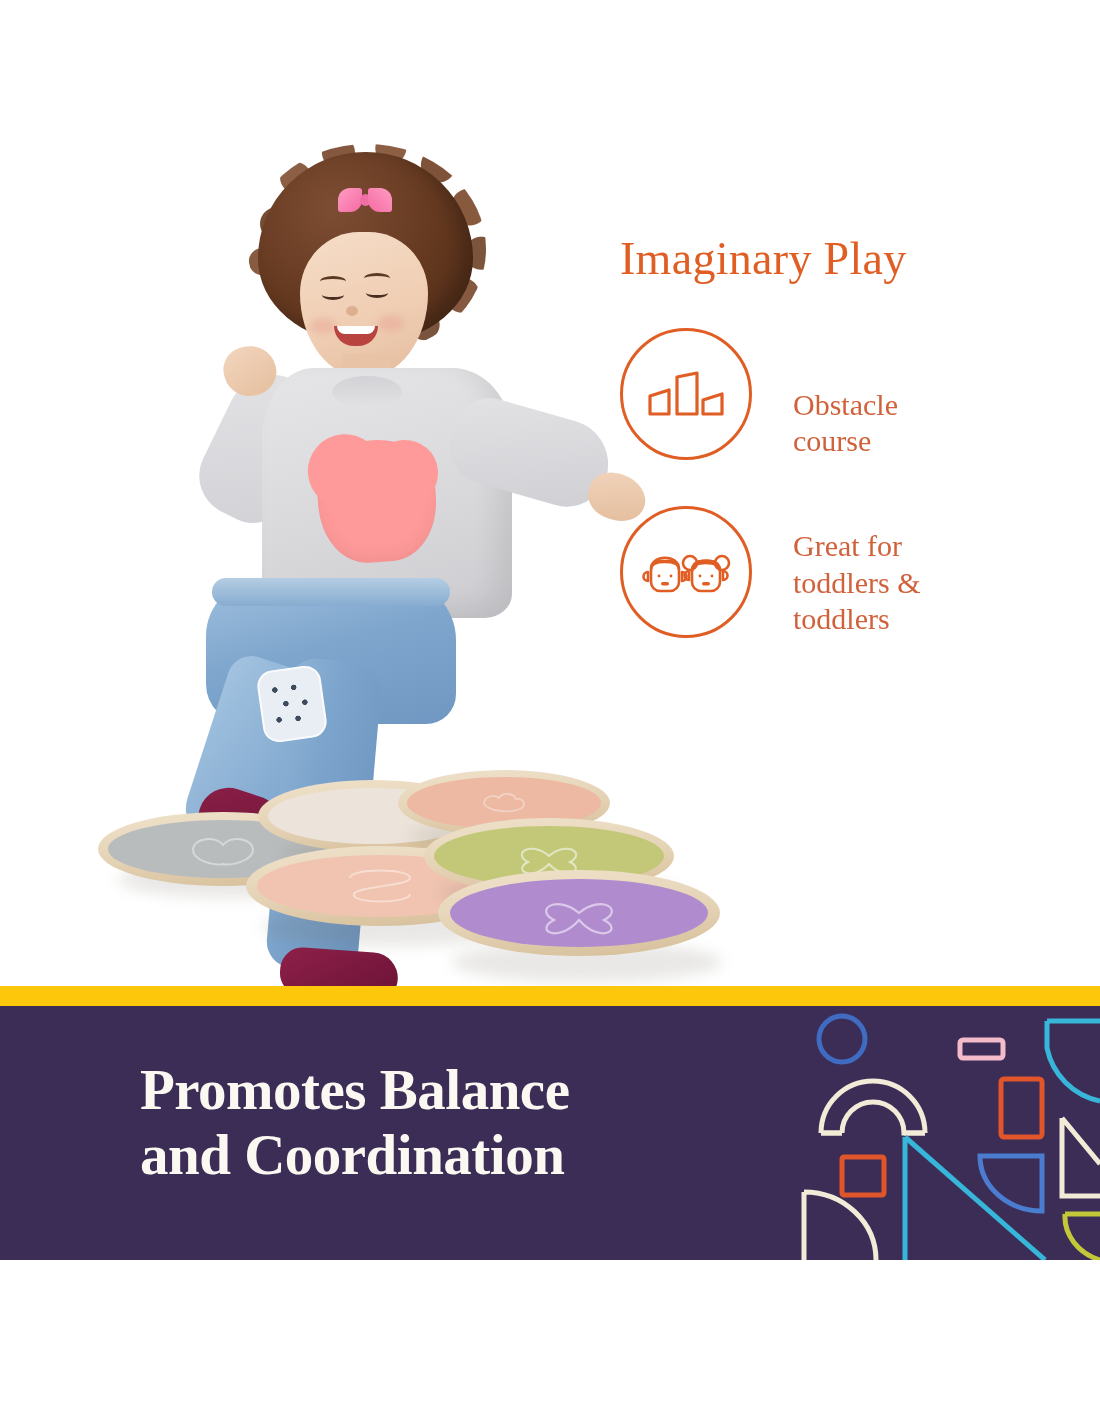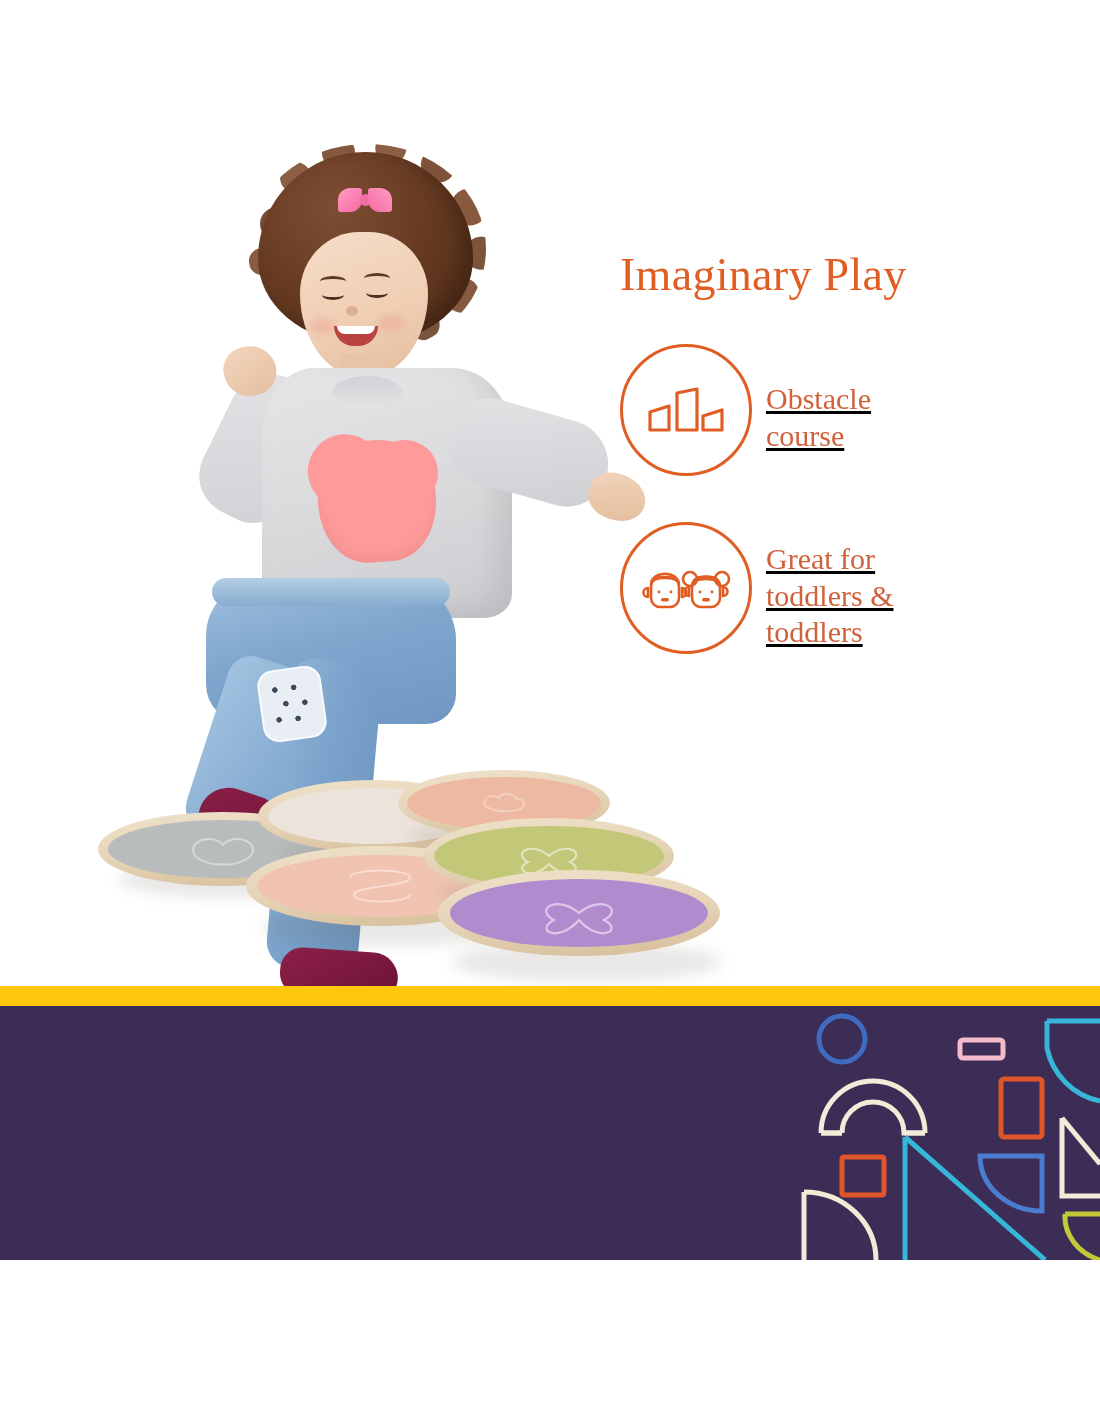--- a/index.html
+++ b/index.html
@@ -118,23 +118,23 @@
   
   .stone{position:absolute;border-radius:50%;}
   .stone .wood{position:absolute;inset:0;border-radius:50%;
         background:linear-gradient(175deg,#efe2cb 0%,#e4d2b4 55%,#d5bd98 100%);
         box-shadow:0 7px 0 #d9c4a3, 0 11px 0 #cdb592, 0 15px 0 #c3a componente;}
   .stone .top{position:absolute;border-radius:50%;}
   .stone .glyph{position:absolute;inset:0;}
   .shadow{position:absolute;border-radius:50%;background:rgba(120,110,100,.16);filter:blur(7px);}
 
   
-  .features{position:absolute;left:620px;top:252px;width:440px;}
+  .features{position:absolute;left:620px;top:236px;width:440px;}
   .imaginary-title{font-size:46px;color:#E05E24;letter-spacing:.3px;font-family:"Liberation Serif",serif;line-height:1;}
-  .feat{display:flex;align-items:center;gap:14px;margin-top:46px;text-decoration:underline;}
+  .feat{display:flex;align-items:flex-end;gap:41px;margin-top:46px;}
   .feat-circle{flex:0 0 auto;width:126px;height:126px;border-radius:50%;border:3px solid #E05E24;
         display:flex;align-items:center;justify-content:center;}
   .feat-text{color:#D0613A;font-size:30px;line-height:1.22;padding-top:16px;font-family:"Liberation Serif",serif;}
 
   
   .yellowbar{position:absolute;left:0;top:986px;width:1100px;height:20px;background:#FDC70C;}
   .banner{position:absolute;left:0;top:1006px;width:1100px;height:254px;background:#3C2D57;overflow:hidden;}
   .banner-text{position:absolute;left:140px;top:52px;width:620px;color:#FBF8F2;
         font-size:57px;line-height:1.14;font-family:"Liberation Serif",serif;font-weight:bold;letter-spacing:-.5px;}
   .banner-art{position:absolute;left:790px;top:0;width:310px;height:254px;}
@@ -281,20 +281,24 @@
         <div>Great for</div>
         <div>toddlers &amp;</div>
         <div>toddlers</div>
       </div>
     </div>
   </div>
 
   <div class="yellowbar"></div>
 
   <div class="banner">
+    <div class="banner-text">
+      <div>Promotes Balance</div>
+      <div>and Coordination</div>
+    </div>
 
     <div class="banner-art">
       <svg width="310" height="254" viewBox="0 0 310 254">
         <g fill="none" stroke-width="5">
           <circle cx="52" cy="33" r="23" stroke="#3f6cc0"></circle>
           <path d="M31 127 A52 52 0 0 1 135 127 L135 127" stroke="#F2EBD8"></path>
           <path d="M31 127 L31 127 M31 127 L52 127 M52 127 A31 31 0 0 1 114 127 L135 127" stroke="#F2EBD8"></path>
           <path d="M31 127 L52 127" stroke="#F2EBD8"></path>
           <path d="M114 127 L135 127" stroke="#F2EBD8"></path>
           <rect x="170" y="34" width="43" height="18" rx="3" stroke="#f4bccb"></rect>

